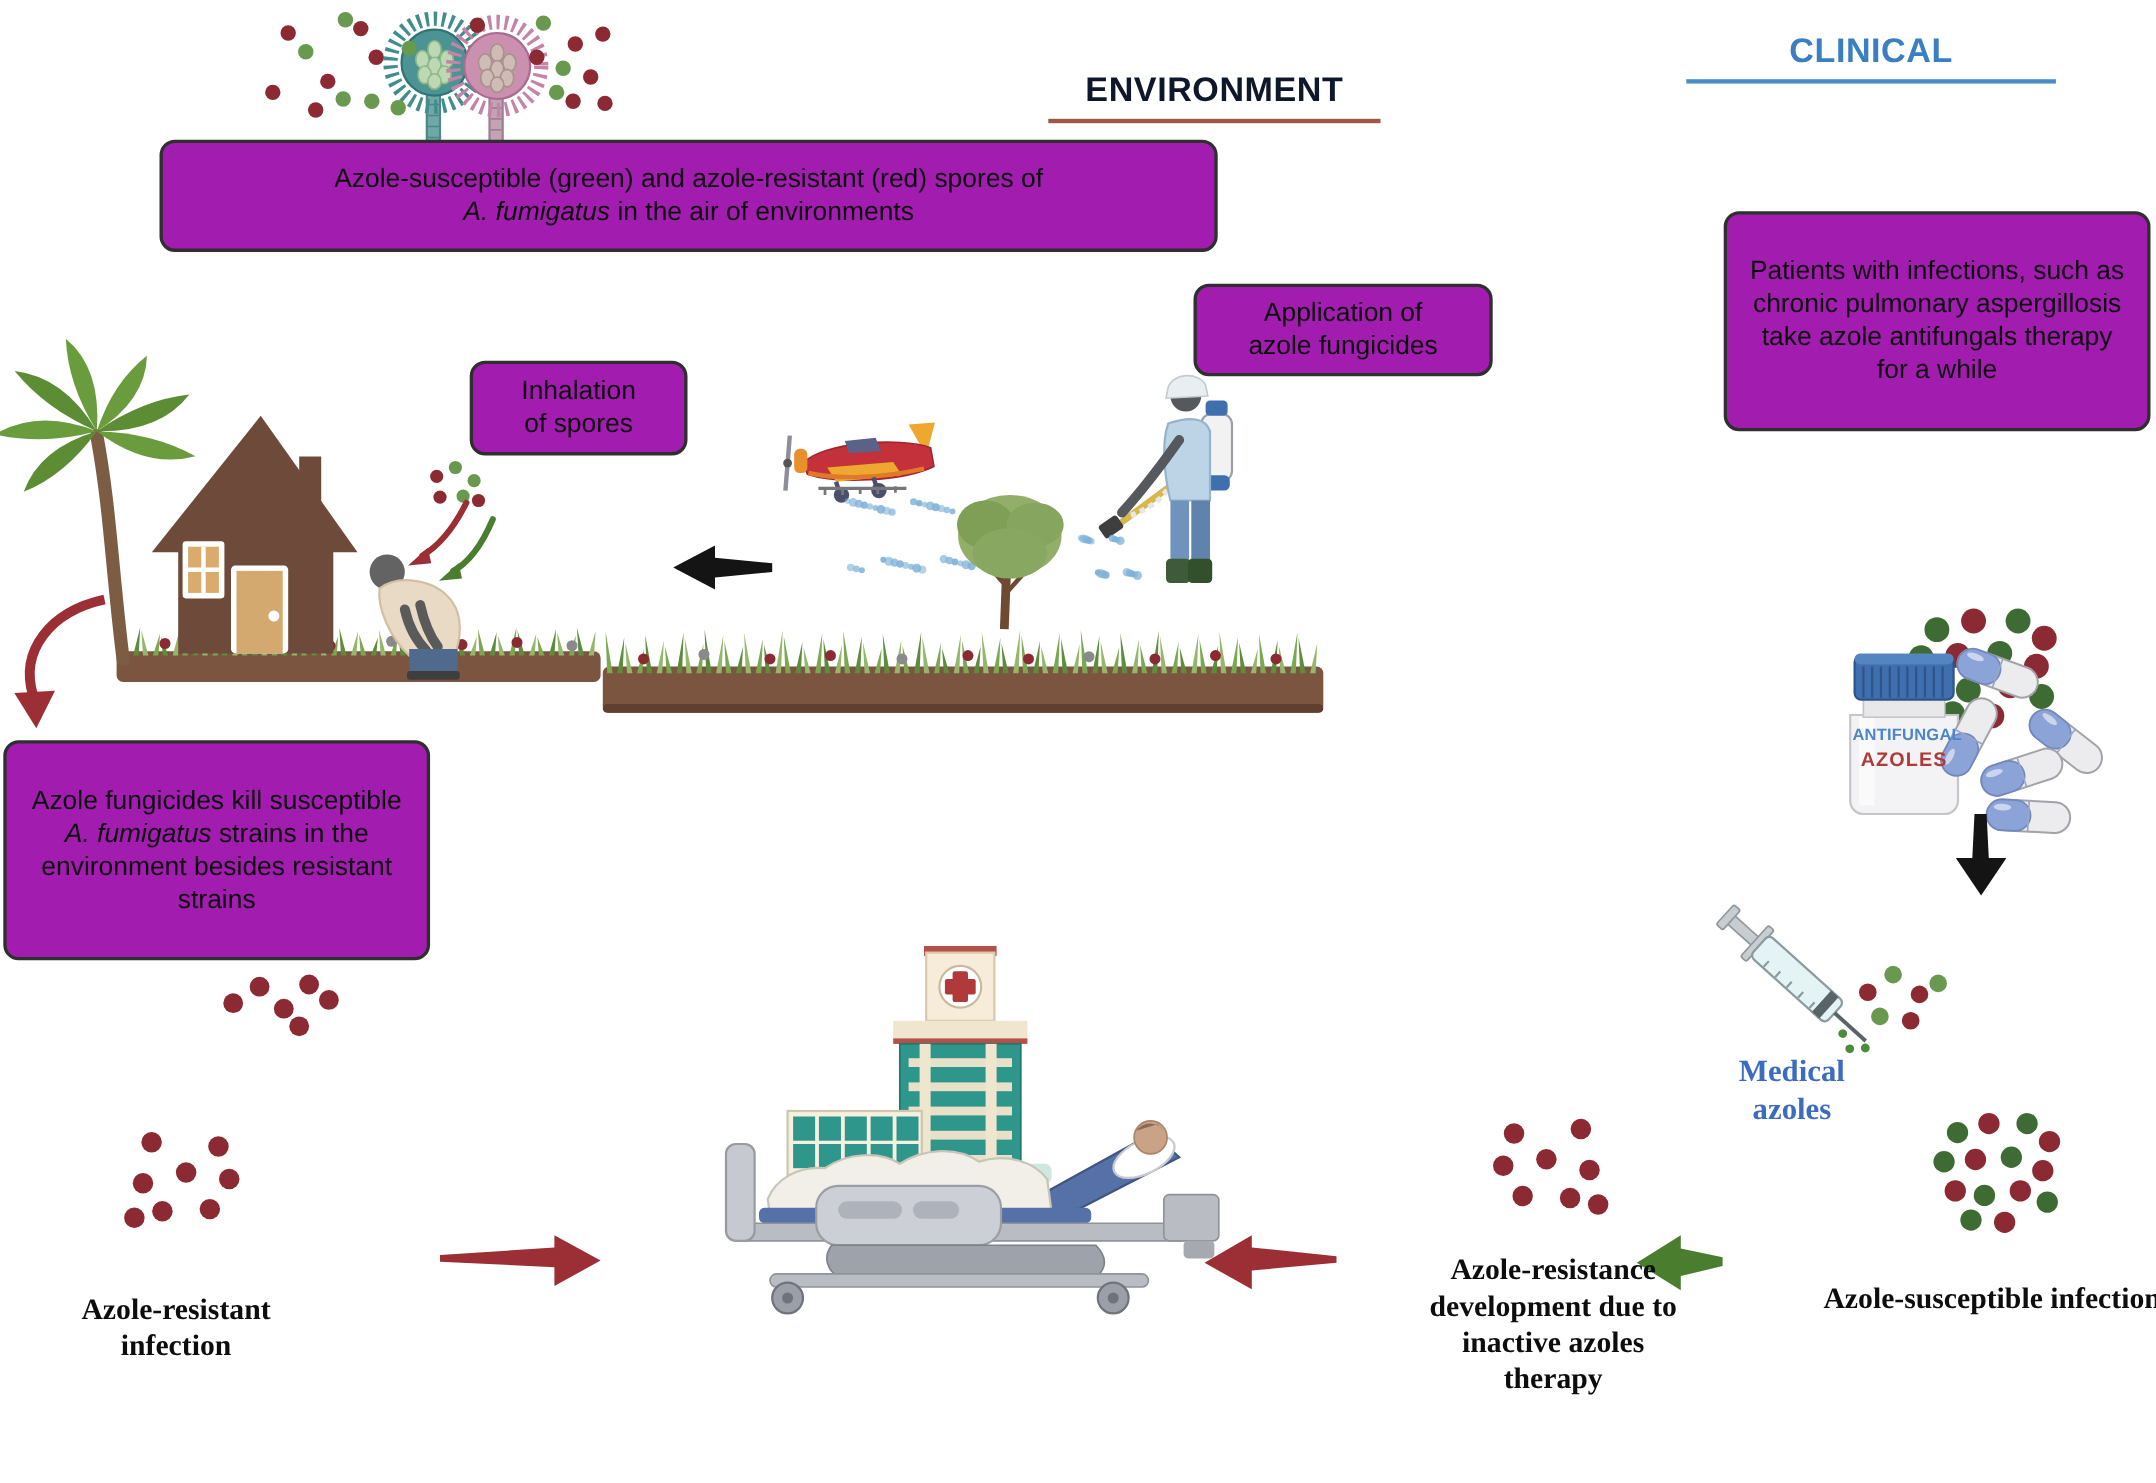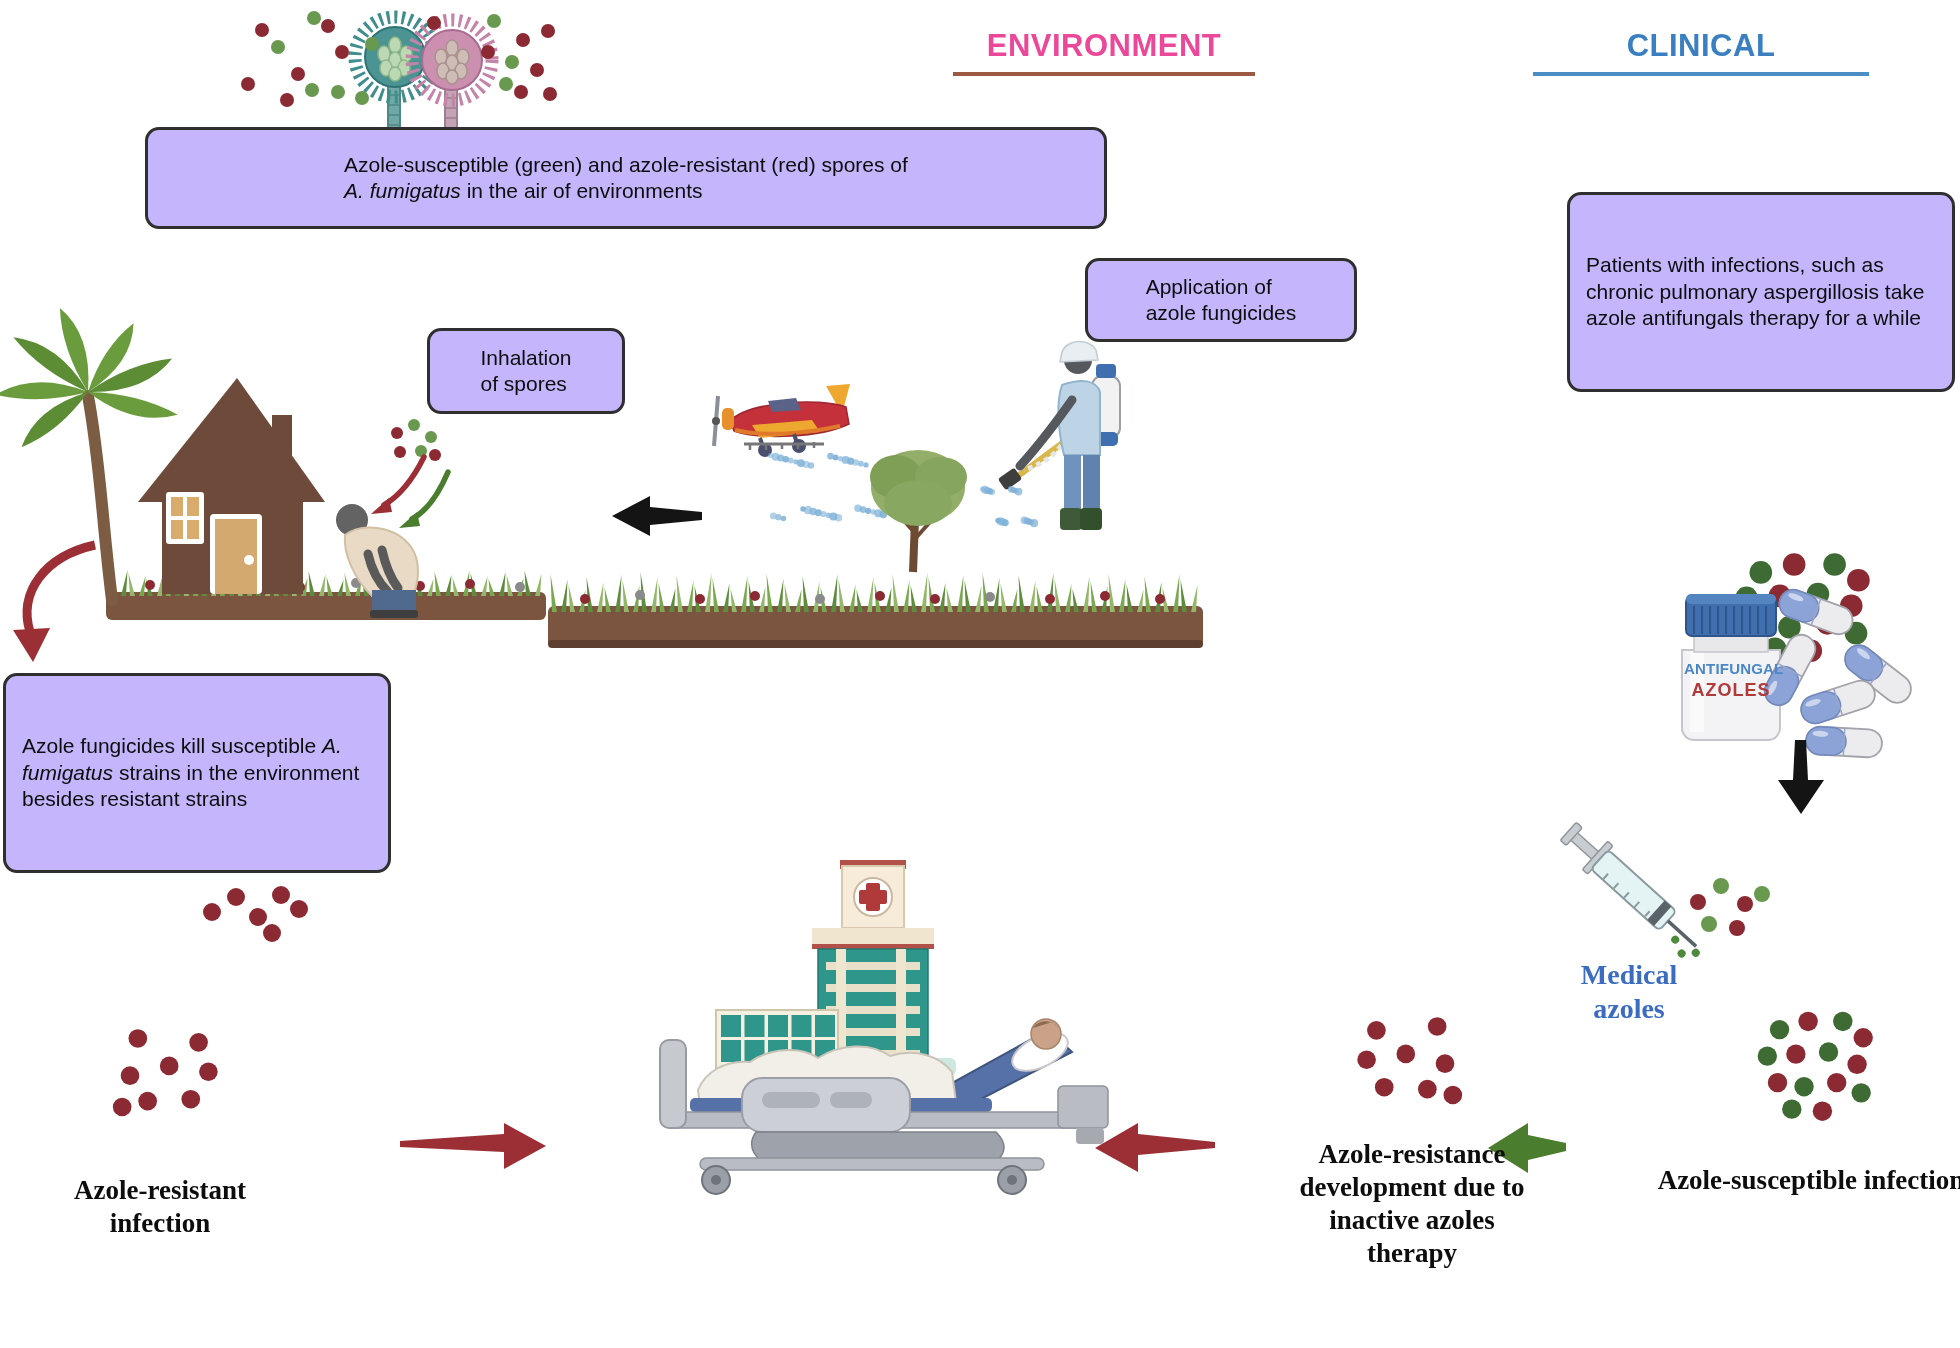--- a/index.html
+++ b/index.html
@@ -1,26 +1,26 @@
 <!DOCTYPE html>
 <html><head>
 <meta charset="utf-8">
 <style>
   html,body{margin:0;padding:0;background:#fff;}
   #stage{position:relative;width:1960px;height:1348px;background:#fff;overflow:hidden;
          font-family:"Liberation Sans",sans-serif;color:#111;}
   #art{position:absolute;left:0;top:0;}
   .overlay{position:absolute;box-sizing:border-box;}
-  .tbox{background:#c4b5fd;border:3px solid #2f2f2f;border-radius:14px;
-        display:flex;align-items:center;justify-content:center;text-align:left;
-        font-size:21px;line-height:1.26;color:#0d0d0d;padding:10px 16px;}
+  .tbox{background:#a21caf;border:3px solid #2f2f2f;border-radius:14px;
+        display:flex;align-items:center;justify-content:center;text-align:center;
+        font-size:24px;line-height:1.26;color:#0d0d0d;padding:10px 16px;}
   .tbox i{font-style:italic;}
   .heading{font-weight:bold;font-size:31px;letter-spacing:.5px;text-align:center;
            padding-bottom:8px;border-bottom:4px solid;}
-  .h-env{color:#ec4899;border-color:#9c5a45;}
+  .h-env{color:#0f172a;border-color:#9c5a45;margin-top:36px;}
   .h-cli{color:#3a7fc1;border-color:#4a8ec4;}
   .lbl{font-weight:bold;font-size:27px;line-height:1.22;text-align:center;color:#0d0d0d;font-family:Liberation Serif, serif;}
   .lbl-blue{color:#3b6cc0;font-size:28px;}
   .bottle-l1{font-weight:bold;font-size:15px;color:#4a86c8;text-align:center;letter-spacing:.2px;}
   .bottle-l2{font-weight:bold;font-size:18px;color:#b03a3a;text-align:center;letter-spacing:1px;}
 </style>
 </head>
 <body>
 
 <div id="stage">

